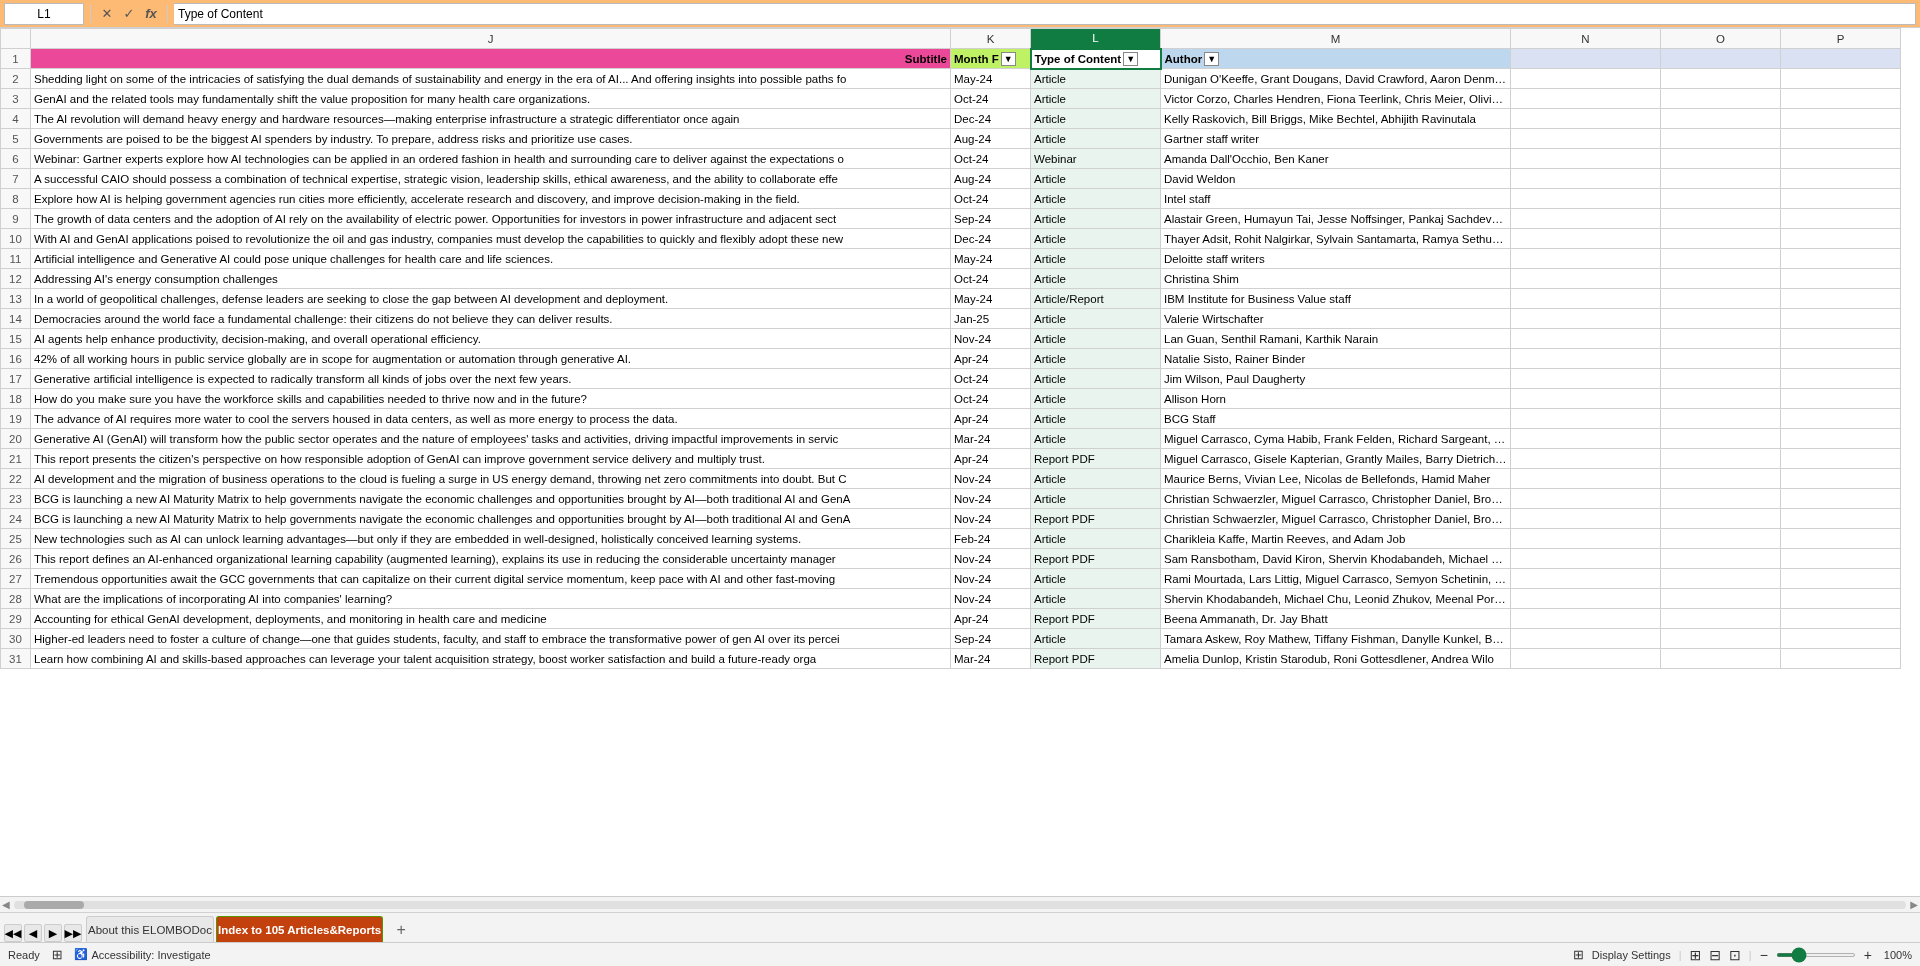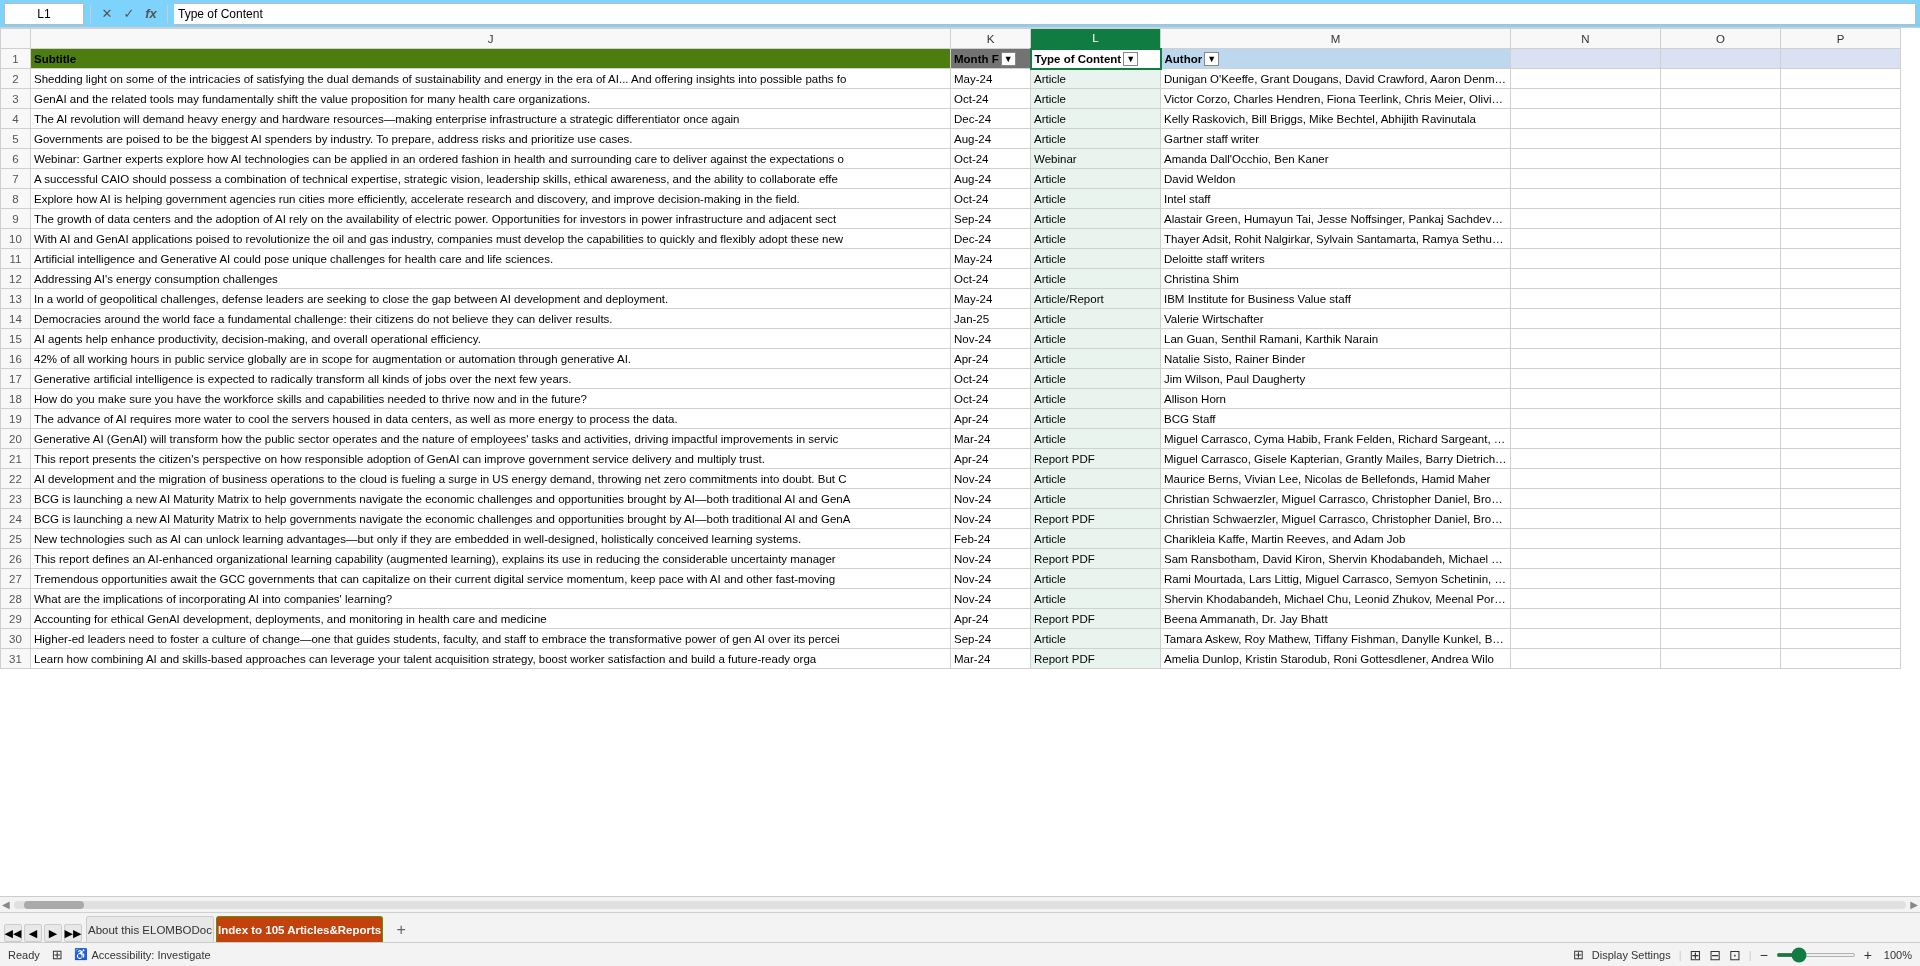--- a/index.html
+++ b/index.html
@@ -1,20 +1,20 @@
 <!DOCTYPE html>
 <html><head>
   <meta charset="utf-8">
   <style>
     * { margin: 0; padding: 0; box-sizing: border-box; }
     body { font-family: 'Segoe UI', Arial, sans-serif; font-size: 12px; background: #fff; overflow: hidden; display: flex; flex-direction: column; height: 966px; width: 1920px; }
 
     
     .formula-bar {
-      display: flex; align-items: center; height: 28px; background: #7dd3fc; border-bottom: 1px solid #d0d0d0; padding: 0 4px; gap: 4px;
+      display: flex; align-items: center; height: 28px; background: #fdba74; border-bottom: 1px solid #d0d0d0; padding: 0 4px; gap: 4px;
     }
     .name-box {
       width: 80px; height: 22px; border: 1px solid #bbb; background: #fff; padding: 2px 4px; font-size: 12px; text-align: center;
     }
     .formula-icons { display: flex; gap: 2px; align-items: center; }
     .formula-icon-btn { width: 20px; height: 20px; border: none; background: transparent; cursor: pointer; font-size: 13px; color: #555; display: flex; align-items: center; justify-content: center; }
     .formula-sep { width: 1px; height: 18px; background: #ccc; margin: 0 2px; }
     .formula-input { flex: 1; height: 22px; border: 1px solid #bbb; border-left: none; background: #fff; padding: 2px 4px; font-size: 12px; }
 
     
@@ -101,24 +101,24 @@
           <th class="col-m">M</th>
           <th class="col-n">N</th>
           <th class="col-o">O</th>
           <th class="col-p">P</th>
         </tr>
       </thead>
       <tbody id="grid-body">
 
         <tr class="header-row-1">
           <td class="row-num">1</td>
-          <td class="col-j" style="background:#4d7c0f; font-weight:bold;">
+          <td class="col-j" style="background:#ec4899; font-weight:bold;text-align:right;">
             <span>Subtitle</span>
           </td>
-          <td class="col-k" style="background:#737373; font-weight:bold;">
+          <td class="col-k" style="background:#bef264; font-weight:bold;">
             <div class="filter-cell">
               <span>Month F</span>
               <button class="filter-btn">▼</button>
             </div>
           </td>
           <td class="col-l selected-cell-active" style="background:#bdd7ee; font-weight:bold; border: 2px solid #107c41;">
             <div class="filter-cell">
               <span>Type of Content</span>
               <button class="filter-btn">▼</button>
             </div>

